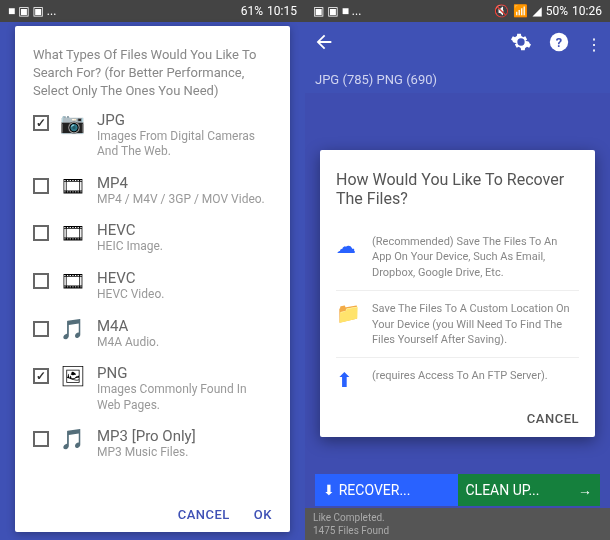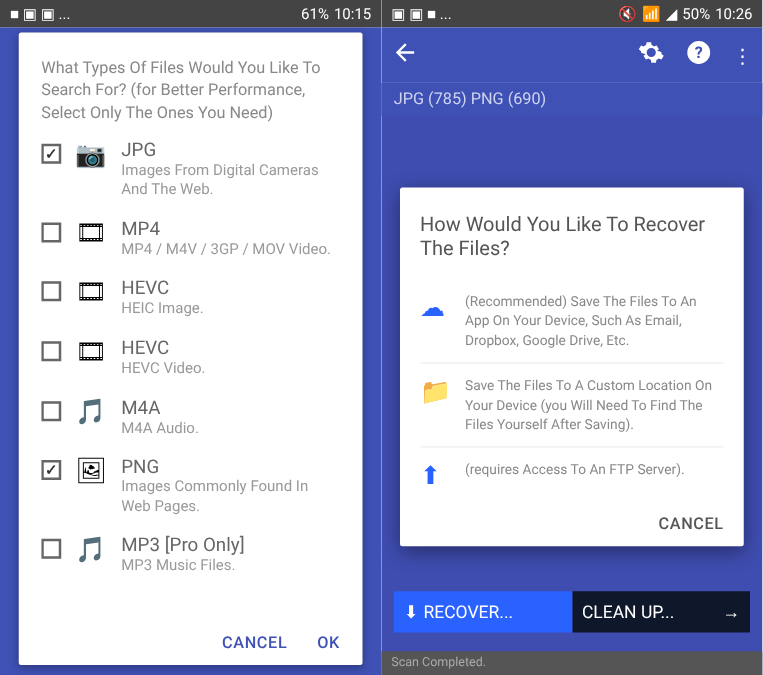--- a/index.html
+++ b/index.html
@@ -32,21 +32,21 @@
 .thumb-info { position: absolute; bottom: 0; left: 0; right: 0; background: #333; color: #ccc; font-size: 9px; padding: 2px 4px; }
 .recover-dialog { position: absolute; top: 150px; left: 15px; right: 15px; background: #fff; border-radius: 2px; box-shadow: 0 4px 16px rgba(0,0,0,0.4); padding: 20px 16px 10px; }
 .recover-title { font-size: 16px; color: #555; margin-bottom: 16px; }
 .recover-option { display: flex; gap: 12px; padding: 10px 0; border-bottom: 1px solid #eee; align-items: flex-start; }
 .recover-option:last-of-type { border-bottom: none; }
 .rec-icon { width: 24px; color: #2962ff; font-size: 20px; flex-shrink: 0; }
 .rec-text { font-size: 11px; color: #888; line-height: 1.4; }
 .recover-actions { text-align: right; padding-top: 6px; }
 .bottom-bar { position: absolute; bottom: 34px; left: 10px; right: 10px; display: flex; }
 .btn-recover { flex: 1; background: #2962ff; color: #fff; padding: 8px; font-size: 14px; display: flex; align-items: center; gap: 4px; }
-.btn-cleanup { flex: 1; background: #0f172a; color: #fff; padding: 8px; font-size: 14px; display: flex; align-items: center; justify-content: space-between; }
+.btn-cleanup { flex: 1; background: #15803d; color: #fff; padding: 8px; font-size: 14px; display: flex; align-items: center; justify-content: space-between; }
 .scan-status { position: absolute; bottom: 0; left: 0; right: 0; background: #555; color: #aaa; font-size: 10px; padding: 3px 8px; line-height: 1.3; }
 </style>
 </head>
 <body>
 
 <div class="screen">
   <div class="statusbar">
     <div class="left">■ ▣ ▣ ...</div>
     <div class="right">
       <span>61%</span>
@@ -176,15 +176,16 @@
     <div class="btn-recover">
       <span>⬇</span>
       <span>RECOVER...</span>
     </div>
     <div class="btn-cleanup">
       <span>CLEAN UP...</span>
       <span>→</span>
     </div>
   </div>
   <div class="scan-status">
-    <div>Scan Completed.</div>
+    <div>Like Completed.</div>
+    <div>1475 Files Found</div>
   </div>
 </div>
 
 </body></html>

